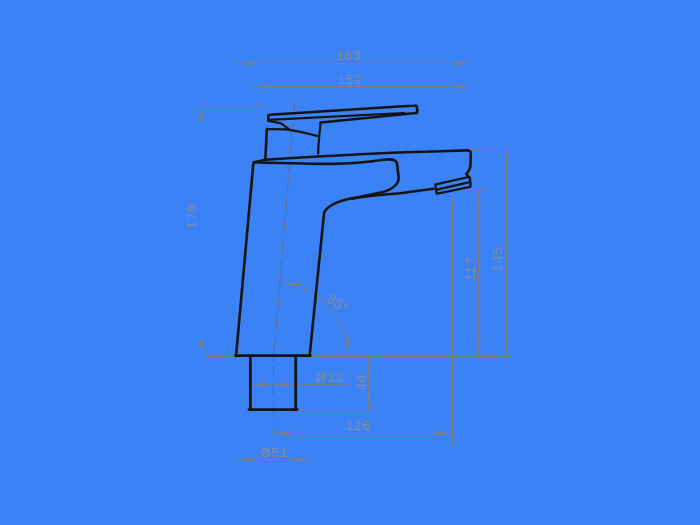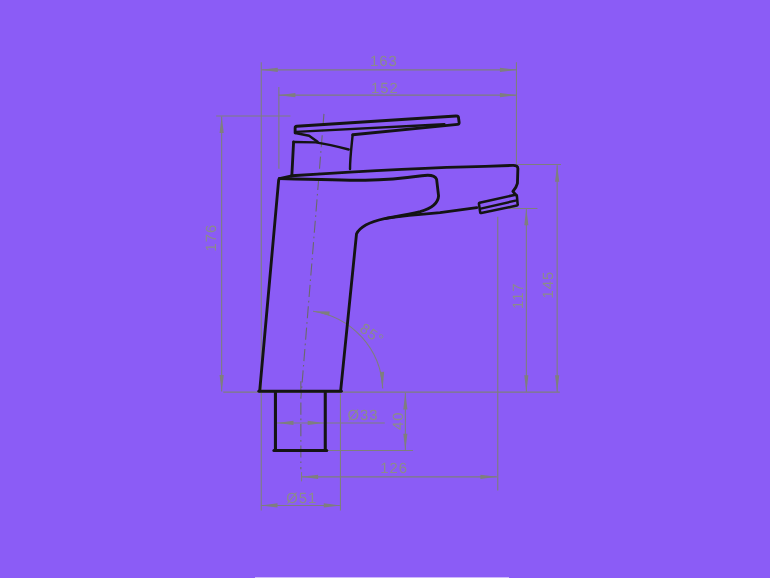--- a/index.html
+++ b/index.html
@@ -1,16 +1,16 @@
 <!DOCTYPE html>
 <html><head>
 <meta charset="utf-8">
 <style>
   html,body{margin:0;padding:0;background:#ffffff;}
-  .wrap{width:700px;height:525px;position:relative;background:#8b5cf6;}
+  .wrap{width:700px;height:525px;position:relative;background:#3b82f6;}
   text{font-family:"Liberation Sans", sans-serif;fill:#8b8b8b;}
   .dim{font-size:13.5px;letter-spacing:0.9px;}
 </style>
 </head>
 <body>
 <div class="wrap">
 <svg width="700" height="525" viewBox="0 0 700 525">
 <defs></defs>
 <g fill="none" stroke="#7e7e7e" stroke-width="1">
 

